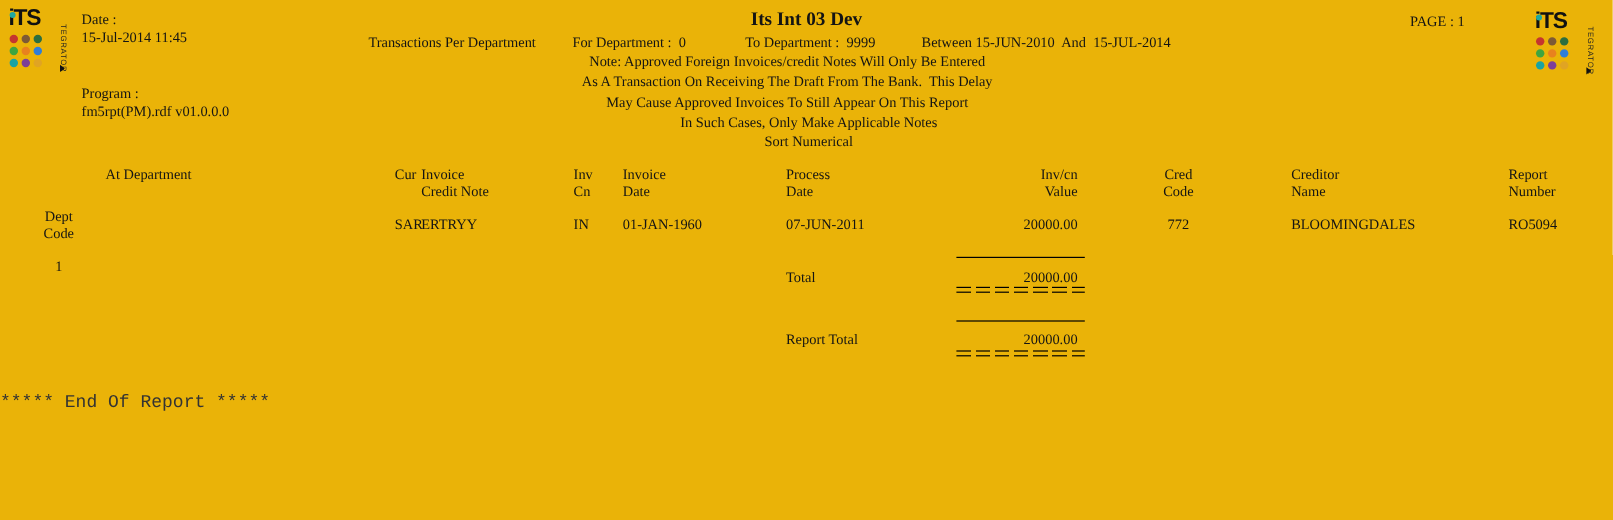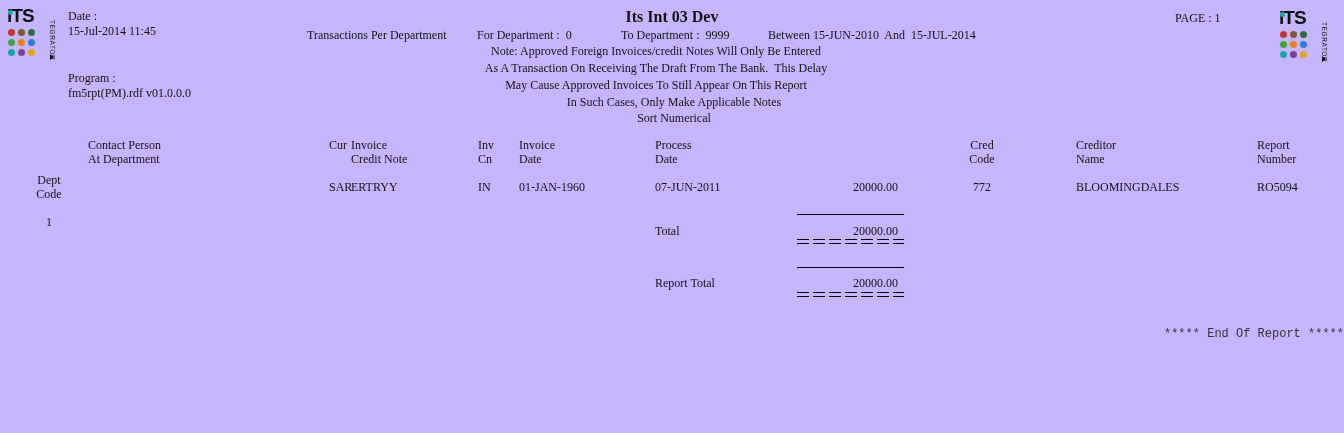--- a/index.html
+++ b/index.html
@@ -1,18 +1,18 @@
 <!DOCTYPE html>
 <html><head>
 <meta charset="utf-8">
 <style>
   * { margin:0; padding:0; box-sizing:border-box; }
   html,body { background:#ffffff; }
   .page {
-    position:relative; width:1344px; height:433px; background:#c4b5fd;
+    position:relative; width:1344px; height:433px; background:#eab308;
     font-family:"Liberation Serif", serif; color:#141414; font-size:12px;
     overflow:hidden;
   }
   .abs { position:absolute;flex-direction:column; }
   .pre { white-space:pre; }
   .kv { display:flex; align-items:baseline; }
   .kv .k { margin-right:9px; }
 
   
   .logo { position:absolute; width:48px; height:52px; }
@@ -84,22 +84,22 @@
       repeating-linear-gradient(90deg,#000 0 12px,transparent 12px 16px);
     background-size:100% 1.2px,100% 1.2px;
     background-position:0 0,0 4px;
     background-repeat:no-repeat,no-repeat;
   }
   .ddash-1 { top:239px; }
   .ddash-2 { top:292px; }
 
   
   .end-of-report {
-    left:0; right:0; top:327px; text-align:right;
-    font-family:"Liberation Mono", monospace; font-size:12px; color:#333;
+    left:0; right:0; top:327px; text-align:left;
+    font-family:"Liberation Mono", monospace; font-size:15px; color:#333;
   }
 </style>
 </head>
 <body>
 
 <div class="page">
 
   <div class="logo logo-left">
     <span class="logo-its">iTS</span>
     <span class="logo-accent-dot" style="background: rgb(31, 168, 160);"></span>
@@ -139,21 +139,20 @@
   <div class="abs note-a note-2 pre">As A Transaction On Receiving The Draft From The Bank.  This Delay</div>
   <div class="abs note-a note-3 pre">May Cause Approved Invoices To Still Appear On This Report</div>
   <div class="abs note-b note-4 pre">In Such Cases, Only Make Applicable Notes</div>
   <div class="abs note-b note-5 pre">Sort Numerical</div>
 
   <div class="th col-dept">
     <div>Dept</div>
     <div>Code</div>
   </div>
   <div class="th col-contact">
-    <div>Contact Person</div>
     <div>At Department</div>
   </div>
   <div class="th col-cur">
     <div>Cur</div>
     <div></div>
   </div>
   <div class="th col-invcn">
     <div>Invoice</div>
     <div>Credit Note</div>
   </div>
@@ -161,20 +160,24 @@
     <div>Inv</div>
     <div>Cn</div>
   </div>
   <div class="th col-invdate">
     <div>Invoice</div>
     <div>Date</div>
   </div>
   <div class="th col-procdate">
     <div>Process</div>
     <div>Date</div>
+  </div>
+  <div class="th col-value">
+    <div>Inv/cn</div>
+    <div>Value</div>
   </div>
   <div class="th col-cred">
     <div>Cred</div>
     <div>Code</div>
   </div>
   <div class="th col-creditor">
     <div>Creditor</div>
     <div>Name</div>
   </div>
   <div class="th col-order">

